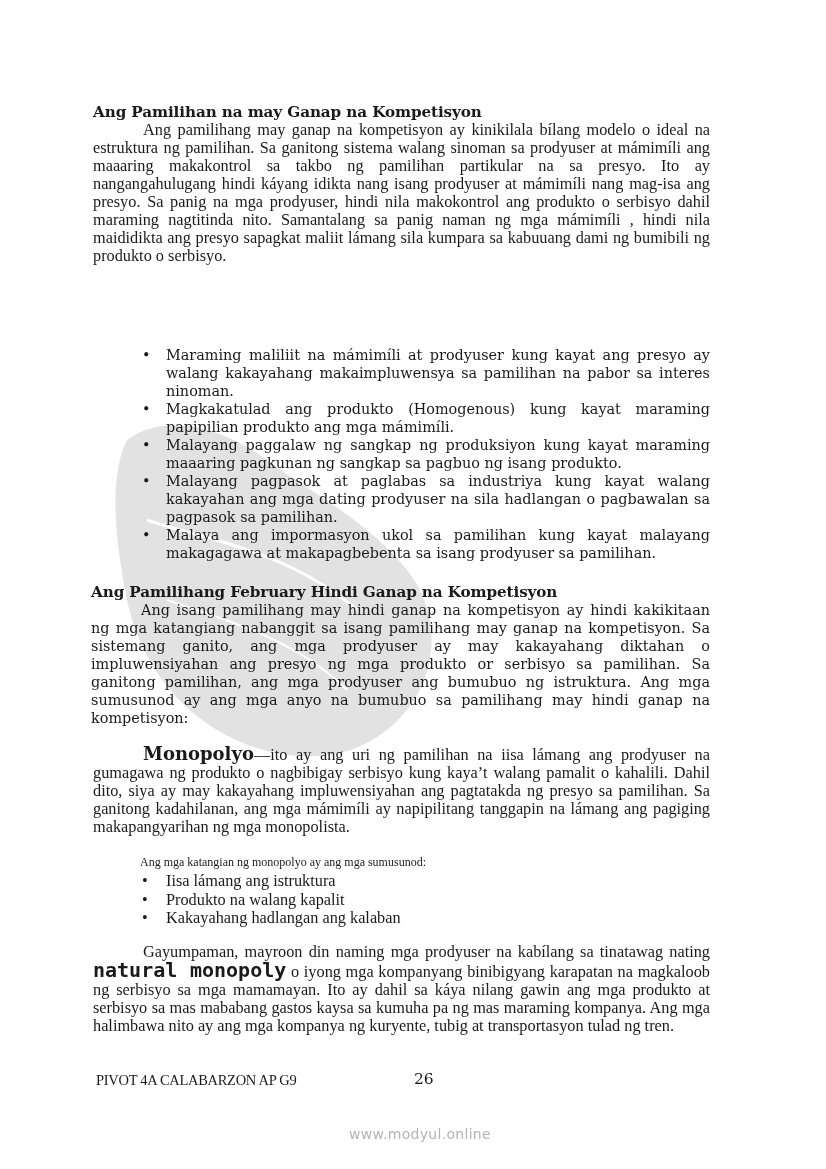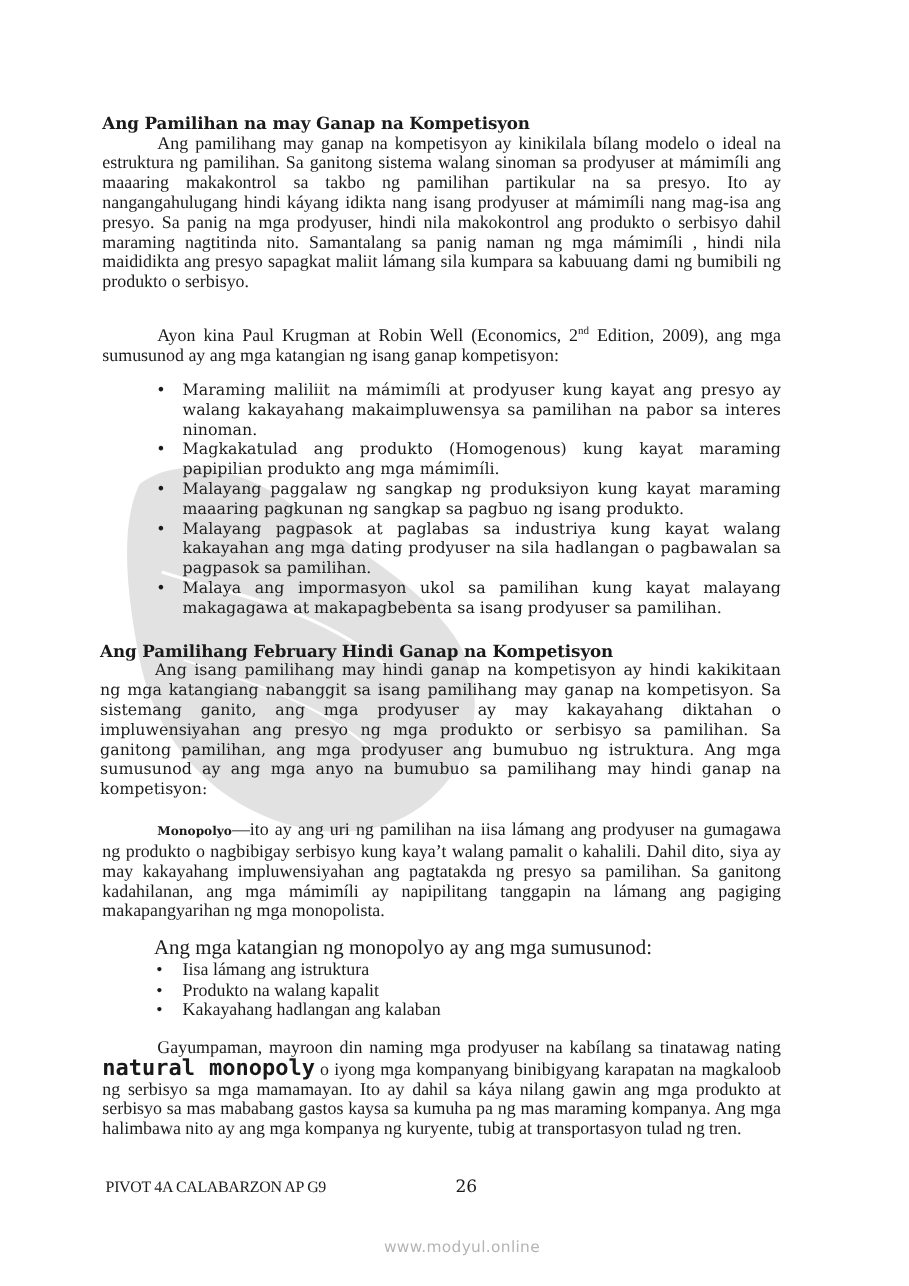--- a/index.html
+++ b/index.html
@@ -16,22 +16,22 @@
     .sec1 { position: absolute; left: 81px; top: 103px; width: 617px; }
     .para2 { position: absolute; left: 81px; top: 293px; width: 617px; }
     ul.bullets { list-style: none; margin: 0; padding: 0; position: absolute; left: 128px; top: 346px; width: 570px; }
     ul.bullets li { position: relative; padding-left: 26px; font-family: "DejaVu Serif", serif;
                     font-size: 14.4px; line-height: 18px; text-align: justify; }
     ul.bullets li .dot { position: absolute; left: 2px; top: 0; }
     .sec2 { position: absolute; left: 79px; top: 583px; width: 619px; }
     .sec2 p { font-family: "DejaVu Serif", serif; font-size: 14.4px; }
     .mono { position: absolute; left: 81px; top: 745px; width: 617px; }
     .mono p { font-family: "Liberation Serif", serif; font-size: 16.3px; }
-    .mono b { font-family: "DejaVu Serif", serif; font-size: 11px; }
-    .mono-lead { position: absolute; left: 128px; top: 853px; font-family: "Liberation Serif", serif; font-size: 19px; line-height: 18px; }
+    .mono b { font-family: "DejaVu Serif", serif; font-size: 18px; }
+    .mono-lead { position: absolute; left: 128px; top: 853px; font-family: "Liberation Serif", serif; font-size: 12px; line-height: 18px; }
     ul.mono-list { list-style: none; margin: 0; padding: 0; position: absolute; left: 128px; top: 872px; width: 500px; }
     ul.mono-list li { position: relative; padding-left: 26px; font-family: "Liberation Serif", serif; font-size: 16.3px; line-height: 18.5px; }
     ul.mono-list li .dot { position: absolute; left: 2px; top: 0; }
     .natural { position: absolute; left: 81px; top: 943px; width: 617px; }
     .natural p { font-family: "Liberation Serif", serif; font-size: 16.3px; }
     .natural b { font-family: "DejaVu Sans Mono", monospace; font-weight: bold; font-size: 20px; }
     .footer-left { position: absolute; left: 84px; top: 1072px; font-family: "Liberation Serif", serif;
                    font-size: 14.5px; letter-spacing: -0.3px; }
     .footer-page { position: absolute; left: 402px; top: 1070px; font-family: "DejaVu Serif", serif; font-size: 15.5px; }
     .site { position: absolute; left: 337px; top: 1126px; font-family: "DejaVu Sans", sans-serif;
@@ -46,23 +46,20 @@
     <path d="M20 40 C60 10, 120 30, 160 60 C200 90, 260 120, 300 170 C340 220, 330 290, 280 330 C230 370, 160 360, 110 330 C60 300, 30 250, 20 200 C10 150, 0 80, 20 40 Z" fill="#9a9a9a"></path>
     <path d="M40 120 C100 140, 180 150, 250 210" stroke="#ffffff" stroke-width="3" fill="none"></path>
     <path d="M60 200 C120 220, 190 240, 240 290" stroke="#ffffff" stroke-width="2" fill="none"></path>
   </svg>
 
   <div class="sec1">
     <h2>Ang Pamilihan na may Ganap na Kompetisyon</h2>
     <p class="indent">Ang pamilihang may ganap na kompetisyon ay kinikilala bílang modelo o ideal na estruktura ng pamilihan. Sa ganitong sistema walang sinoman sa prodyuser at mámimíli  ang maaaring makakontrol sa takbo ng pamilihan partikular na sa presyo. Ito ay nangangahulugang hindi káyang idikta nang isang prodyuser at mámimíli  nang mag-isa ang presyo. Sa panig na mga prodyuser, hindi nila makokontrol ang produkto o serbisyo dahil maraming nagtitinda nito. Samantalang sa panig naman ng mga mámimíli , hindi nila maididikta ang presyo sapagkat maliit lámang sila kumpara sa kabuuang dami ng bumibili ng produkto o serbisyo.</p>
   </div>
 
-  <div class="para2">
-    <p class="indent"><span>Ayon kina Paul Krugman at Robin Well (Economics, 2</span><sup style="font-size:10px;">nd</sup><span> Edition, 2009), ang mga sumusunod ay ang mga katangian ng isang ganap kompetisyon:</span></p>
-  </div>
 
   <ul class="bullets">
     <li><span class="dot">•</span><span>Maraming maliliit na mámimíli at prodyuser kung kayat ang presyo ay walang kakayahang makaimpluwensya sa pamilihan na pabor sa interes ninoman.</span></li>
     <li><span class="dot">•</span><span>Magkakatulad ang produkto (Homogenous) kung kayat maraming papipilian produkto ang mga mámimíli.</span></li>
     <li><span class="dot">•</span><span>Malayang paggalaw ng sangkap ng produksiyon kung kayat maraming maaaring pagkunan ng sangkap sa pagbuo ng isang produkto.</span></li>
     <li><span class="dot">•</span><span>Malayang pagpasok at paglabas sa industriya kung kayat walang kakayahan ang mga dating prodyuser na sila hadlangan o pagbawalan sa pagpasok sa pamilihan.</span></li>
     <li><span class="dot">•</span><span>Malaya ang impormasyon ukol sa pamilihan kung kayat malayang makagagawa at makapagbebenta sa isang prodyuser sa pamilihan.</span></li>
   </ul>
 
   <div class="sec2">

